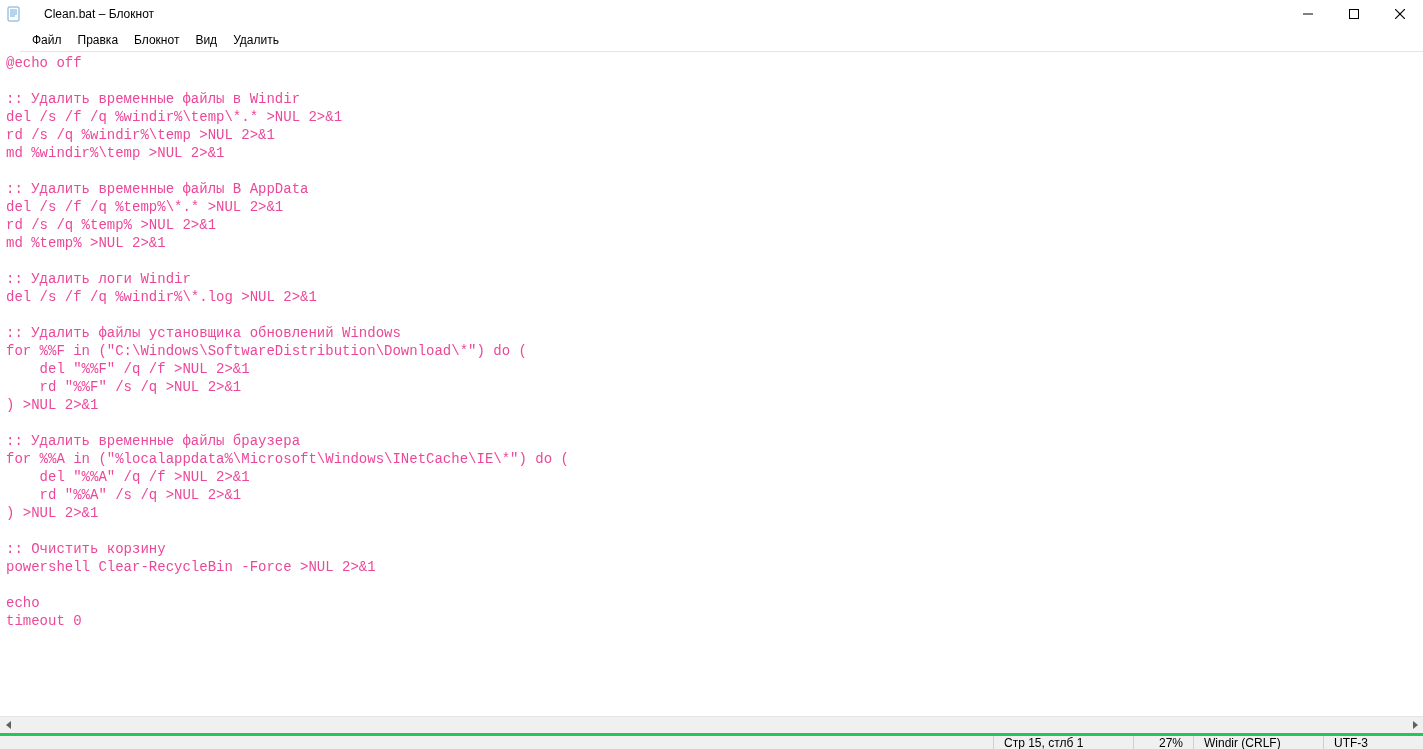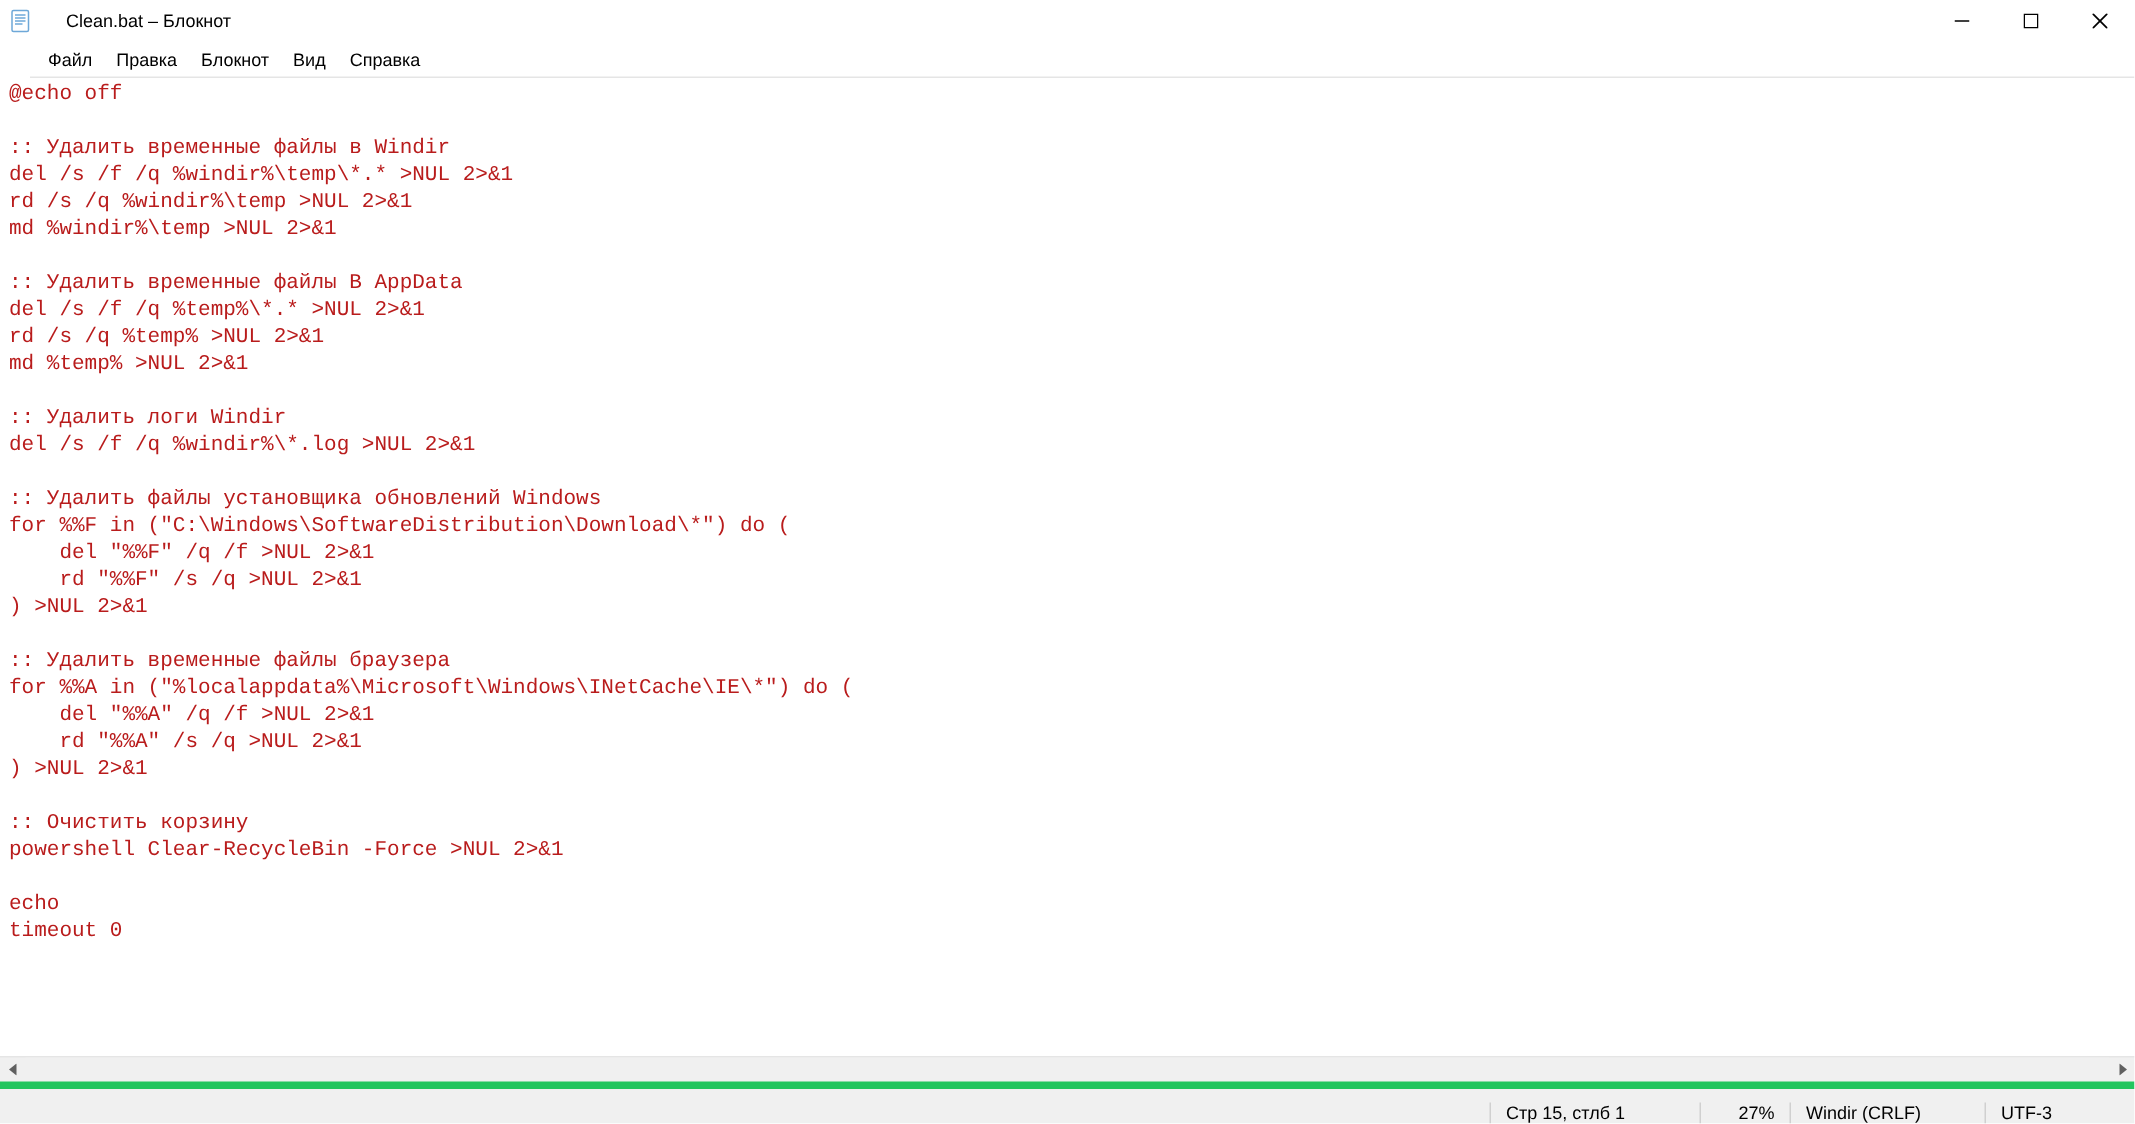--- a/index.html
+++ b/index.html
@@ -79,21 +79,21 @@
     overflow: hidden;
   }
   .editor {
     width: 100%;
     height: 100%;
     padding: 2px 6px;
     font-family: Consolas, "Courier New", monospace;
     font-size: 14px;
     line-height: 18px;
     white-space: pre;
-    color: #b91c1c;
+    color: #ec4899;
     overflow: auto;
     border: none;
     outline: none;
     resize: none;
   }
   
   .hscroll {
     height: 17px;
     background: #f0f0f0;
     border-top: 1px solid #e5e5e5;
@@ -109,25 +109,25 @@
     color: #606060;
     font-size: 10px;
   }
   .hscroll .track {
     flex: 1;
     height: 100%;
     background: #f0f0f0;
   }
   
   .statusbar {
-    height: 28px;
+    height: 16px;
     background: #f0f0f0;
-    border-top: 5px solid #22c55e;
-    display: flex;
-    align-items: flex-end;
+    border-top: 3px solid #22c55e;
+    display: flex;
+    align-items: center;
     font-size: 12px;
     color: #000;
     user-select: none;
   }
   .statusbar .cell {
     border-left: 1px solid #d0d0d0;
     display: flex;
     align-items: center;
     padding: 0 10px;
     white-space: nowrap;
@@ -176,21 +176,21 @@
         </svg>
       </div>
     </div>
   </div>
 
   <div class="menubar">
     <div class="menu-item">Файл</div>
     <div class="menu-item">Правка</div>
     <div class="menu-item">Блокнот</div>
     <div class="menu-item">Вид</div>
-    <div class="menu-item">Справка</div>
+    <div class="menu-item">Удалить</div>
   </div>
 
   <div class="content">
     <div class="editor" contenteditable="false" style="">@echo off
 
 :: Удалить временные файлы в Windir
 del /s /f /q %windir%\temp\*.* &gt;NUL 2&gt;&amp;1
 rd /s /q %windir%\temp &gt;NUL 2&gt;&amp;1
 md %windir%\temp &gt;NUL 2&gt;&amp;1
 

